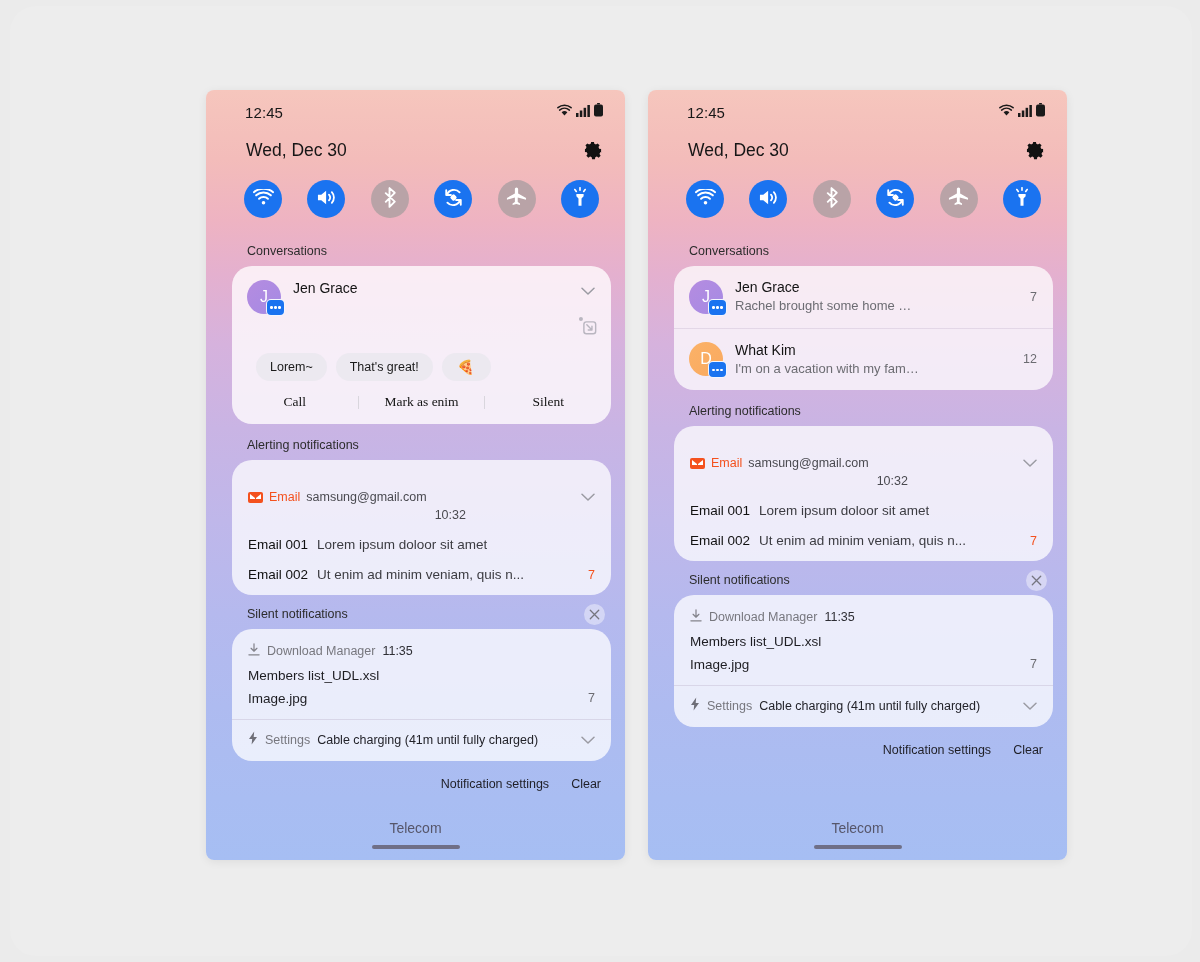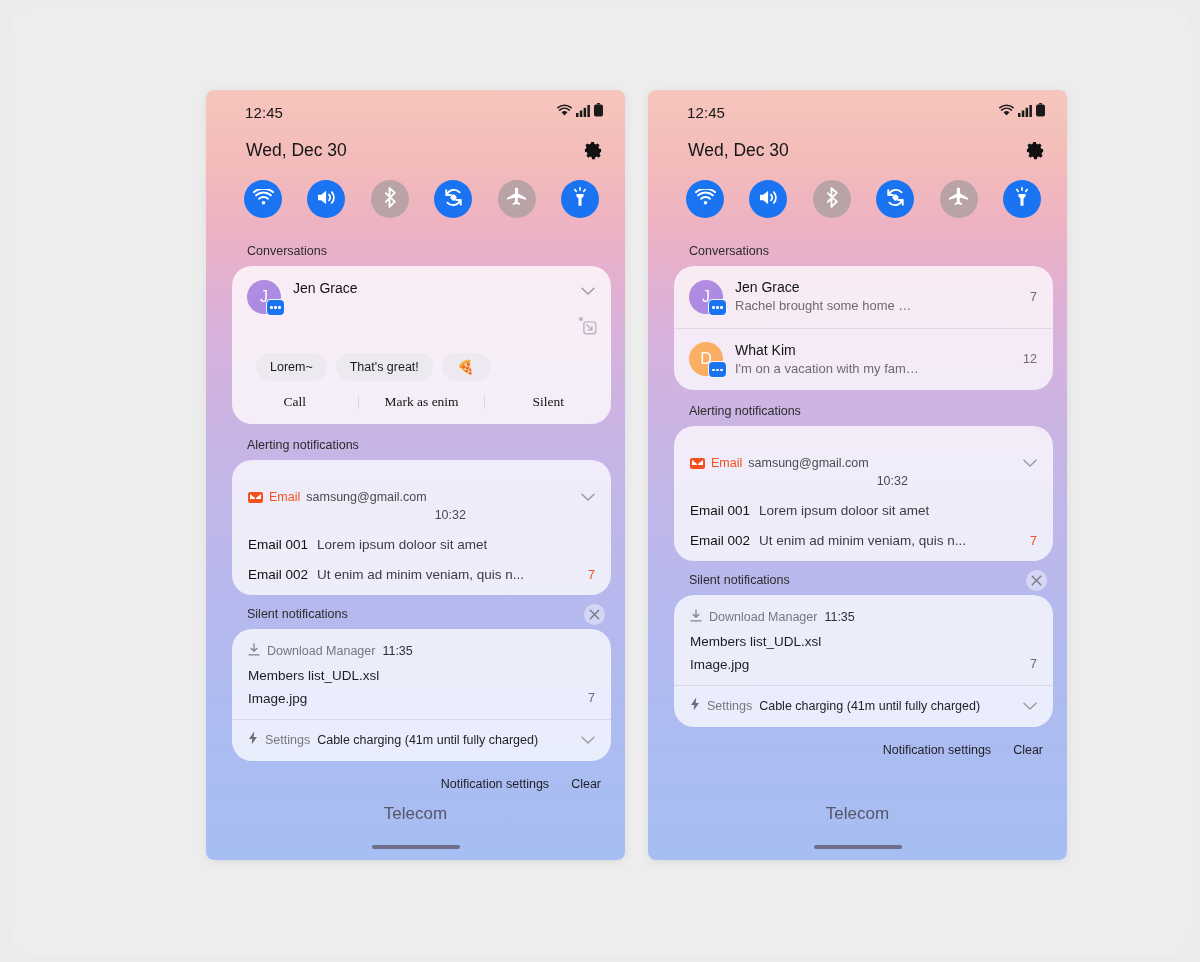--- a/index.html
+++ b/index.html
@@ -236,22 +236,22 @@
 
   
   .footer-actions {
     display: flex; align-items: center; justify-content: flex-end;
     gap: 22px;
     padding: 16px 24px 0 0;
     text-align: right;
   }
   .footer-actions span { font-size: 12.5px; color: #1f1f26; cursor: pointer; }
   .carrier {
-    position: absolute; left: 0; right: 0; bottom: 36px;
-    text-align: center; font-size: 17px; color: #56566a;
+    position: absolute; left: 0; right: 0; bottom: 24px;
+    text-align: center; font-size: 14px; color: #56566a;
   }
   .home-bar {
     position: absolute; left: 50%; transform: translateX(-50%);
     bottom: 11px; width: 88px; height: 4px; border-radius: 3px;
     background: #6f6f87;
     cursor: pointer;
   }
 </style>
 </head>
 <body>

